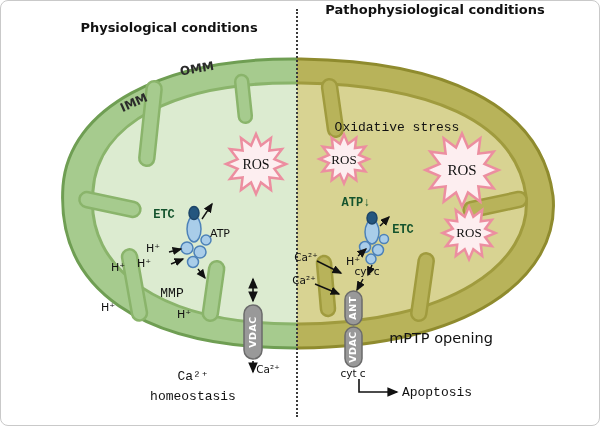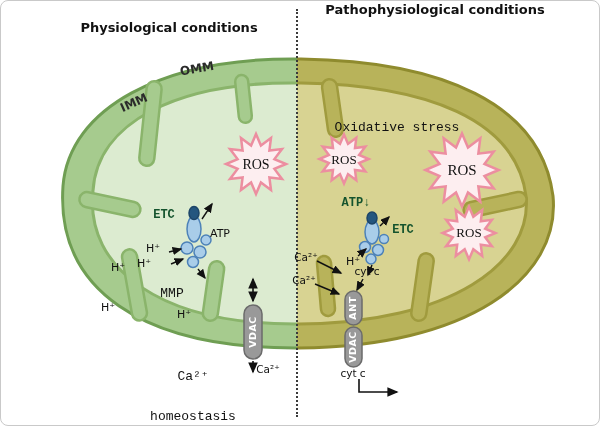--- a/index.html
+++ b/index.html
@@ -153,27 +153,29 @@
   <span class="lbl ion" style="left:117px;top:267px;">H⁺</span>
   <span class="lbl ion" style="left:143px;top:263px;">H⁺</span>
   <span class="lbl ion" style="left:107px;top:307px;">H⁺</span>
   <span class="lbl ion" style="left:183px;top:314px;">H⁺</span>
   <span class="lbl big" style="left:171px;top:293px;">MMP</span>
 
   <span class="lbl chan" style="left:252px;top:331px;transform:translate(-50%,-50%) rotate(-90deg);">VDAC</span>
   <span class="lbl small" style="left:267px;top:369px;">Ca²⁺</span>
 
   <span class="lbl big" style="left:192px;top:376px;">Ca²⁺</span>
-  <span class="lbl big" style="left:192px;top:396px;margin-top:20px;">homeostasis</span>
+  <span class="lbl big" style="left:192px;top:396px;">homeostasis</span>
 
   <span class="lbl etc" style="left:355px;top:202px;">ATP↓</span>
   <span class="lbl etc" style="left:402px;top:229px;">ETC</span>
   <span class="lbl ion" style="left:352px;top:261px;">H⁺</span>
   <span class="lbl small" style="left:305px;top:257px;">Ca²⁺</span>
   <span class="lbl small" style="left:303px;top:280px;">Ca²⁺</span>
   <span class="lbl small" style="left:366px;top:271px;">cyt c</span>
 
   <span class="lbl chan" style="left:352px;top:307px;transform:translate(-50%,-50%) rotate(-90deg);">ANT</span>
   <span class="lbl chan" style="left:352px;top:346px;transform:translate(-50%,-50%) rotate(-90deg);">VDAC</span>
 
+  <span class="lbl" style="left:440px;top:338px;font-size:14.5px;">mPTP opening</span>
   <span class="lbl small" style="left:352px;top:373px;">cyt c</span>
+  <span class="lbl big" style="left:436px;top:392px;">Apoptosis</span>
 
 </div>
 
 </body></html>

